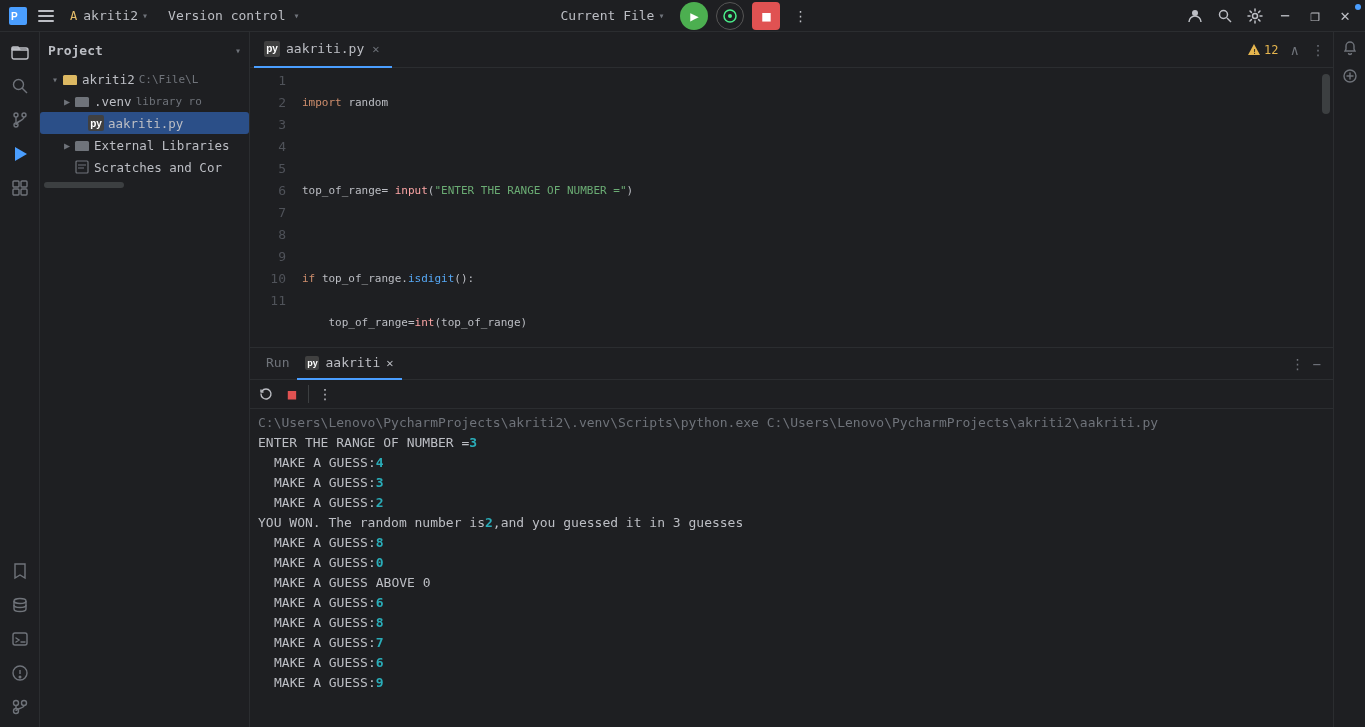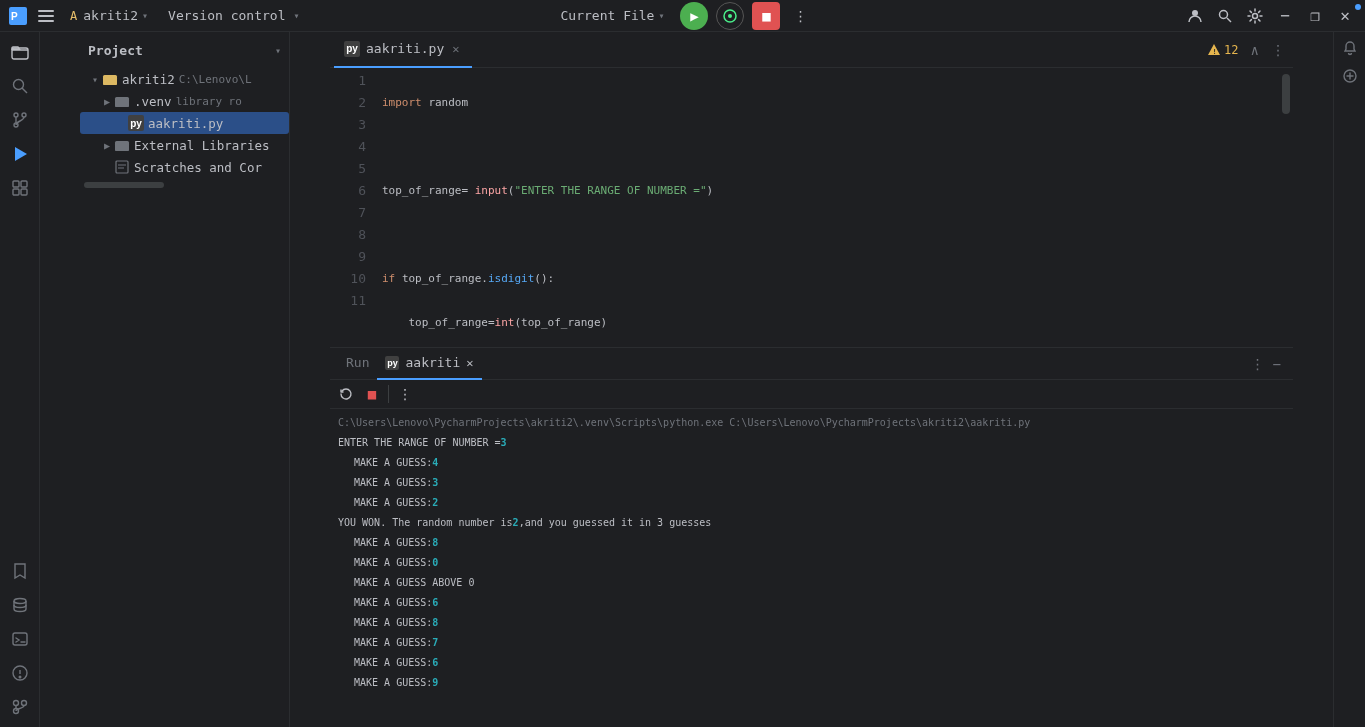--- a/index.html
+++ b/index.html
@@ -119,21 +119,20 @@
       display: flex; align-items: center; justify-content: center;
       cursor: pointer;
       color: #bcbec4;
       font-size: 16px;
     }
 
     
     #main {
       display: flex;
       height: calc(727px - 32px);
-      gap: 40px;
     }
 
     
     #icon-bar {
       width: 40px;
       background: #1e1f22;
       border-right: 1px solid #2b2d30;
       display: flex;
       flex-direction: column;
       align-items: center;
@@ -348,21 +347,21 @@
     }
     .run-tool-btn.stop { color: #e05252; }
     .run-tool-separator { width: 1px; height: 18px; background: #3c3f41; margin: 0 2px; }
 
     
     #terminal {
       flex: 1;
       overflow-y: auto;
       padding: 4px 8px;
       background: #1e1f22;
-      font-size: 10px;
+      font-size: 13px;
       line-height: 20px;
       color: #bcbec4;
       font-family: 'Consolas', 'Monaco', monospace;
     }
     .term-path { color: #6f737a; }
     .term-input { color: #bcbec4; }
     .term-output { color: #bcbec4; padding-left: 16px; }
     .term-highlight { color: #2aacb8; font-weight: bold; }
     .term-won { color: #bcbec4; }
 
@@ -557,21 +556,21 @@
     <div id="file-tree">
 
       <div class="tree-item">
         <span class="tree-indent" style="width:4px;"></span>
         <span class="tree-arrow">▾</span>
         <svg width="16" height="16" viewBox="0 0 16 16" style="margin-right:4px;">
           <rect x="1" y="4" width="14" height="10" rx="1.5" fill="#dcb862"></rect>
           <rect x="1" y="6" width="14" height="8" rx="1.5" fill="#dcb862"></rect>
         </svg>
         <span class="tree-label">akriti2</span>
-        <span class="tree-meta">C:\Lenovo\L</span>
+        <span class="tree-meta">C:\File\L</span>
       </div>
 
       <div class="tree-item">
         <span class="tree-indent" style="width:16px;"></span>
         <span class="tree-arrow">▶</span>
         <svg width="16" height="16" viewBox="0 0 16 16" style="margin-right:4px;">
           <rect x="1" y="4" width="14" height="10" rx="1.5" fill="#6f737a"></rect>
           <rect x="1" y="6" width="14" height="8" rx="1.5" fill="#6f737a"></rect>
         </svg>
         <span class="tree-label">.venv</span>

